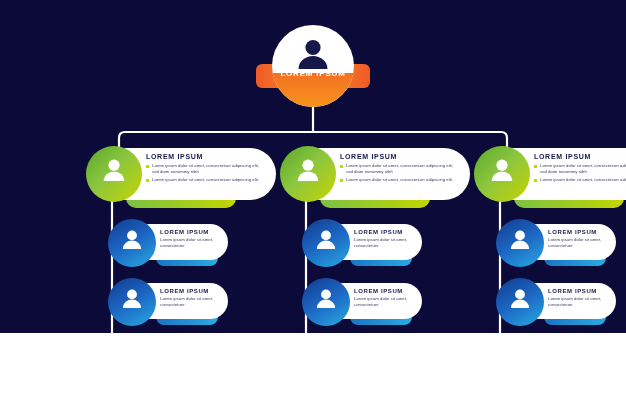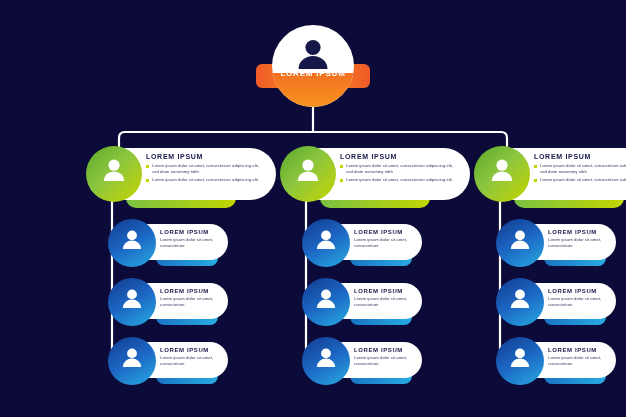--- a/index.html
+++ b/index.html
@@ -8,21 +8,21 @@
   }
   body {
     width: 626px;
     height: 417px;
     overflow: hidden;
     font-family: "Liberation Sans", sans-serif;
   }
   #canvas {
     position: relative;
     width: 626px;
-    height: 417px;
+    height: 333px;
     background: #0b0a38;
     overflow: hidden;
   }
 
   
   #connectors {
     position: absolute;
     left: 0;
     top: 0;
     width: 626px;

